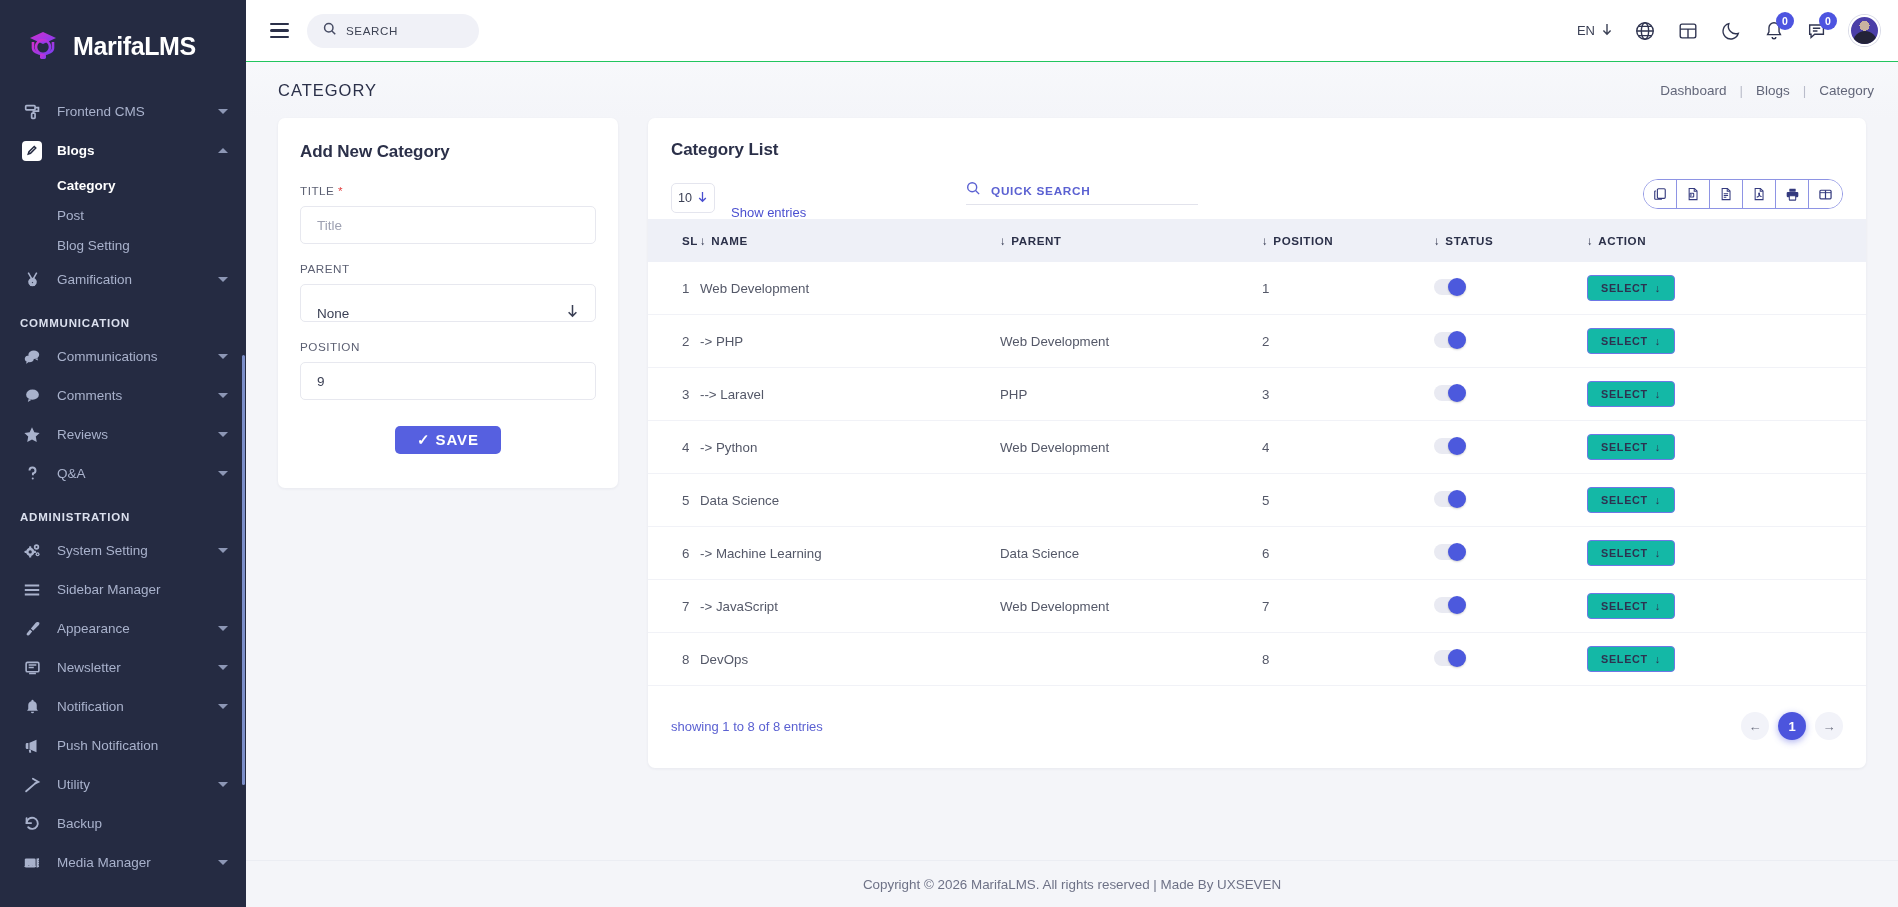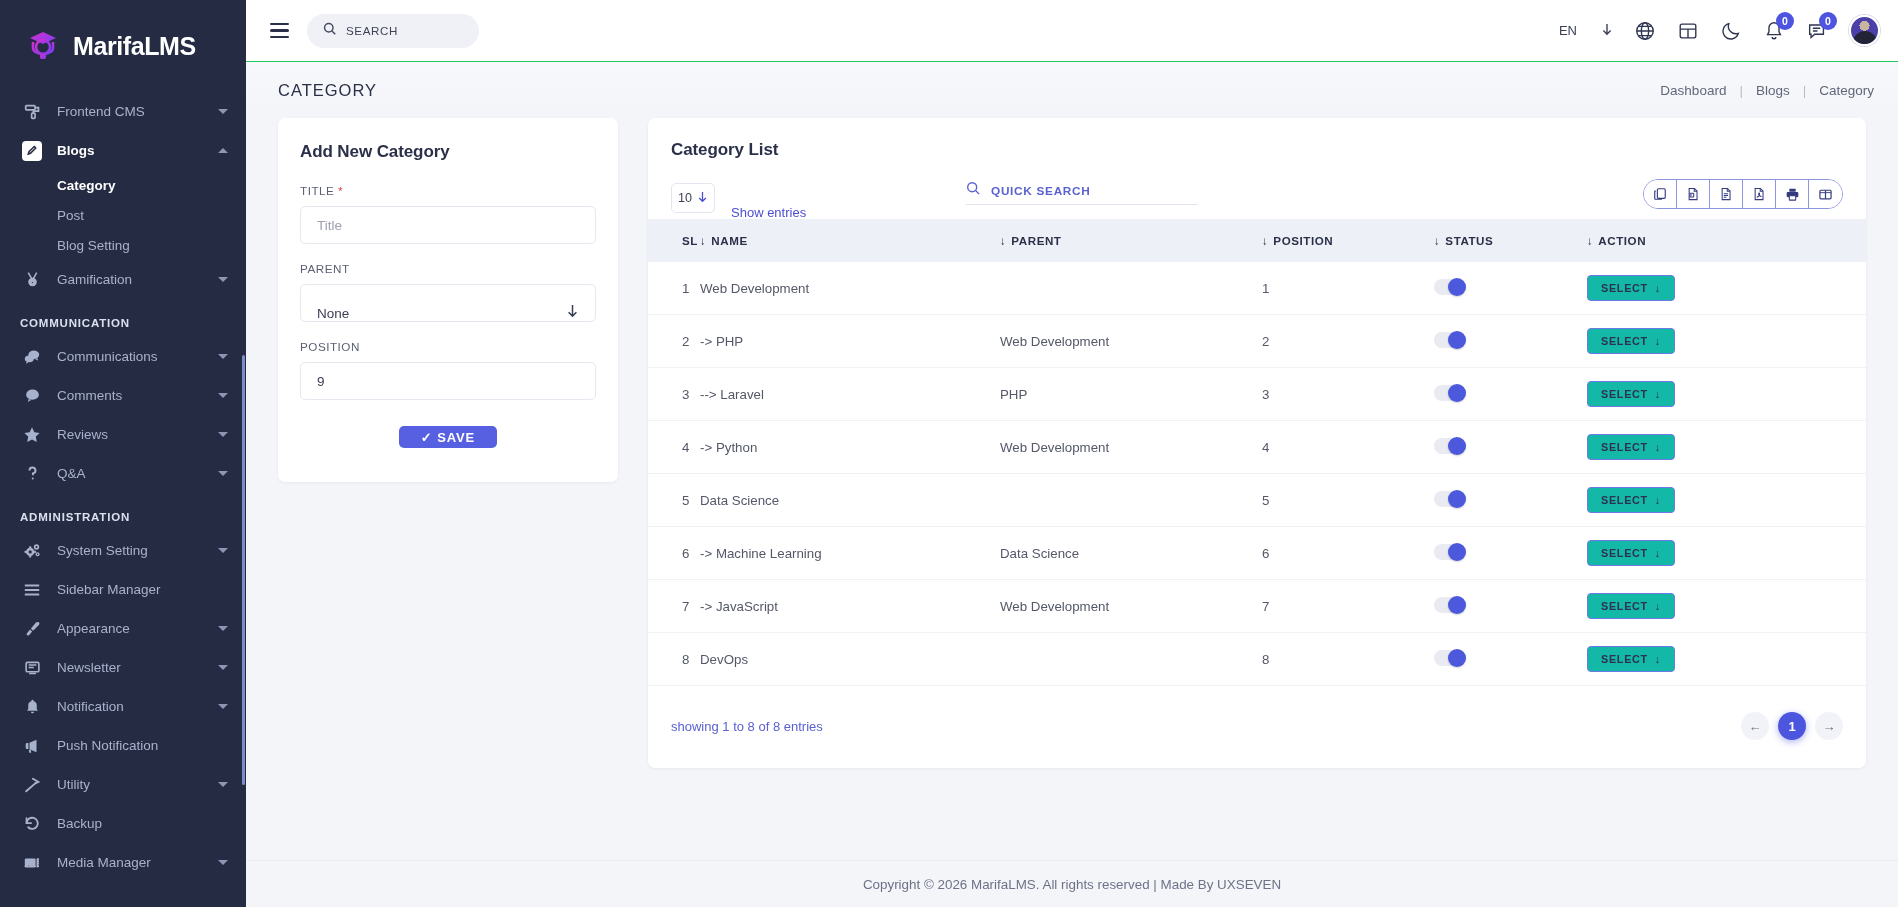--- a/index.html
+++ b/index.html
@@ -75,21 +75,21 @@
   .searchbox {
     margin-left: 18px; width: 172px; height: 34px; border-radius: 17px;
     background: #f0f1f7; display: flex; align-items: center; padding: 0 16px; gap: 9px;
     cursor: text;
   }
   .searchbox .txt { font-size: 11.6px; color: #3e4354; letter-spacing: .6px; font-weight: 500;}
   .topbar-right {
     margin-left: auto; display: flex; align-items: center; gap: 21px;
     padding-right: 18px;
   }
-  .lang { display:flex; align-items:center; gap:24px; font-size: 13px; color:#3a3f54; cursor:pointer;}
+  .lang { display:flex; align-items:center; gap:6px; font-size: 13px; color:#3a3f54; cursor:pointer;}
   .tb-icon { color: #2f3450; cursor: pointer; display: flex; position: relative; }
   .badge {
     position: absolute; top: -8px; right: -9px;
     min-width: 18px; height: 18px; border-radius: 9px; background: #4d54e0;
     color: #fff; font-size: 10.5px; font-weight: bold;
     display: flex; align-items: center; justify-content: center; padding: 0 4px;
   }
   .avatar {
     width: 31px; height: 31px; border-radius: 50%;
     background: radial-gradient(circle at 50% 32%, #c9b4a0 0 22%, #4b3fa8 22% 100%);
@@ -129,23 +129,23 @@
   }
   .f-input::placeholder { color: #9ea1b2; }
   .f-select {
     width: 100%; height: 38px; border: 1px solid #e7e8ef; border-radius: 5px;
     padding: 0 16px; font-size: 13.5px; color: #3a3f54; background: #fff;
     display: flex; align-items: flex-end; cursor: pointer;
   }
   .f-select .arw { margin-left: auto; color: #3a3f54; }
   .fgroup { margin-bottom: 18px; }
   .save-btn {
-    display: block; margin: 26px auto 8px; height: 22px; padding: 0 22px;
+    display: block; margin: 26px auto 8px; height: 28px; padding: 0 22px;
     background: #5660e0; color: #fff; border: none; border-radius: 5px;
-    font-size: 13px; font-weight: bold; letter-spacing: .9px; cursor: pointer;
+    font-size: 15px; font-weight: bold; letter-spacing: .9px; cursor: pointer;
     font-family: "Liberation Sans", sans-serif;
   }
 
   .list-card { position: absolute; left: 402px; top: 0; width: 1218px; padding: 22px 0 0 0; }
   .list-head { padding: 0 23px; }
   .lc-toolbar { display: flex; align-items: center; margin-top: 17px; padding: 0 23px; position: relative; height: 42px;}
   .len-select {
     width: 44px; height: 30px; border: 1px solid #e4e5ee; border-radius: 5px;
     display: flex; align-items: center; justify-content: center; gap: 5px;
     font-size: 12.6px; color: #3a3f54; cursor: pointer;

